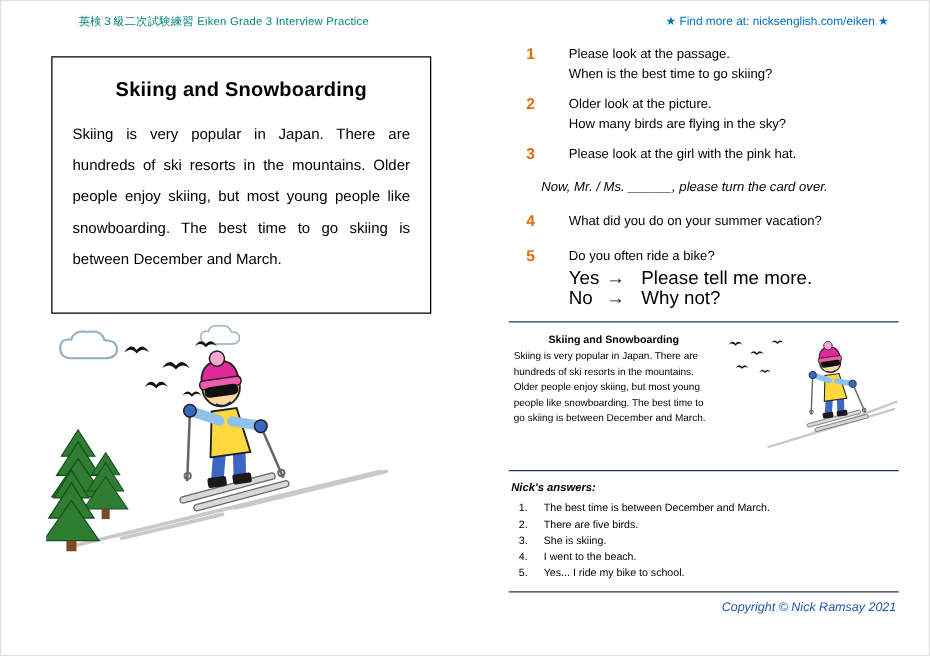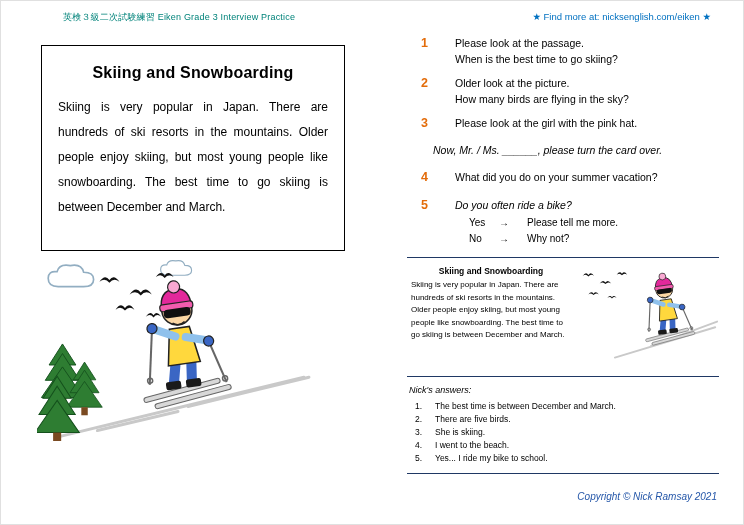--- a/index.html
+++ b/index.html
@@ -21,41 +21,41 @@
   .main-illo svg { width:100%; height:100%; }
 
   
   .right-col { position:absolute; left:406px; top:34px; width:312px; }
   .question { display:flex; margin-bottom:8px; }
   .qnum { flex:0 0 48px; padding-left:14px; color:#E36C0A; font-weight:bold; font-size:12.5px; line-height:16px; }
   .qlines { flex:1; }
   .qline { display:block; font-size:10.5px; line-height:16px; }
   .turnover { font-style:italic; font-size:10.5px; line-height:16px; margin:11px 0 11px 26px; }
   .q5 { margin-bottom:10px; }
-  .option { display:flex; font-size:10px; line-height:16px; margin-left:14px; }
+  .option { display:flex; font-size:15px; line-height:16px; margin-left:0; }
   .opt-label { width:30px; }
   .opt-arrow { width:28px; }
 
   .divider { border:none; border-top:1px solid #1F3864; height:0; }
 
   
   .mini-card { display:flex; margin:6px 0 12px 0; }
   .mini-text { width:164px; padding-left:4px; }
   .mini-title { font-size:8.5px; font-weight:bold; text-align:center; margin:2px 0 3px 0; }
   .mini-passage { font-size:8px; line-height:12.5px; }
   .mini-illo { flex:1; height:100px; padding-left:6px; }
   .mini-illo svg { width:100%; height:100%; }
 
   
   .answers { margin:8px 0 8px 0; }
-  .answers-heading { font-size:9px; font-weight:normal; font-style:italic; margin:0 0 5px 2px; }
+  .answers-heading { font-size:9px; font-weight:bold; font-style:italic; margin:0 0 5px 2px; }
   .answer-row { display:flex; font-size:8.5px; line-height:13px; }
   .anum { flex:0 0 28px; padding-left:8px; }
 
-  .copyright { text-align:right; font-size:10px; font-style:italic; color:#2456A8; margin-top:17px; padding-right:2px; }
+  .copyright { text-align:right; font-size:10px; font-style:italic; color:#2456A8; margin-top:7px; padding-right:2px; }
 </style>
 </head>
 <body>
 
 <svg width="0" height="0" style="position:absolute" aria-hidden="true">
   <defs>
     <g id="bird">
       <path d="M0,7 Q6,-2 11,5 Q16,-2 22,7 Q16,2 11,8 Q6,2 0,7 Z" fill="#111"></path>
     </g>
     <g id="cloud">
@@ -176,21 +176,21 @@
     <div class="question" style="margin-bottom:12px;">
       <span class="qnum">4</span>
       <span class="qlines">
         <span class="qline">What did you do on your summer vacation?</span>
       </span>
     </div>
 
     <div class="question q5">
       <span class="qnum">5</span>
       <span class="qlines">
-        <span class="qline" style="margin-bottom:2px;font-style:italic;">Do you often ride a bike?</span>
+        <span class="qline" style="margin-bottom:2px;">Do you often ride a bike?</span>
         <span class="option">
           <span class="opt-label">Yes</span>
           <span class="opt-arrow">→</span>
           <span class="opt-resp">Please tell me more.</span>
         </span>
         <span class="option">
           <span class="opt-label">No</span>
           <span class="opt-arrow">→</span>
           <span class="opt-resp">Why not?</span>
         </span>

